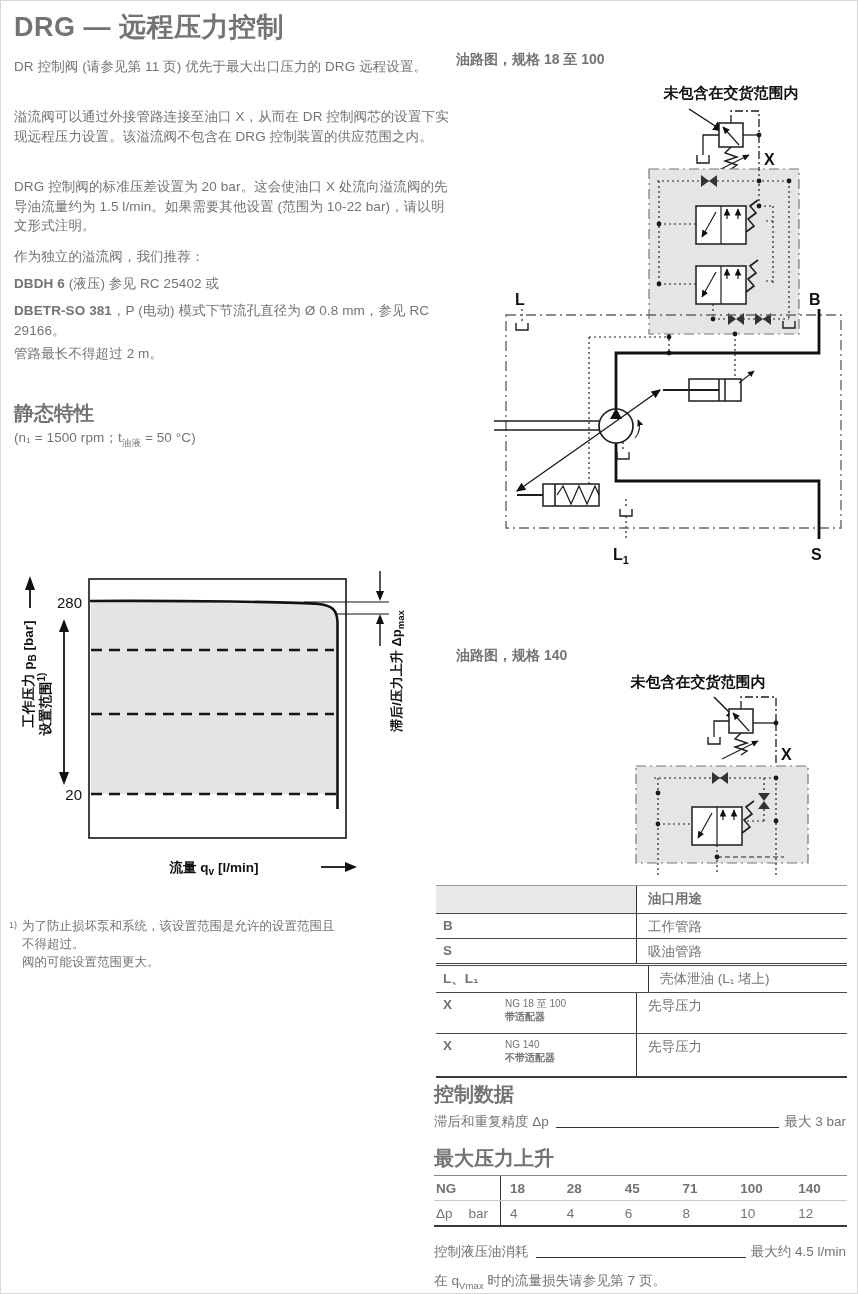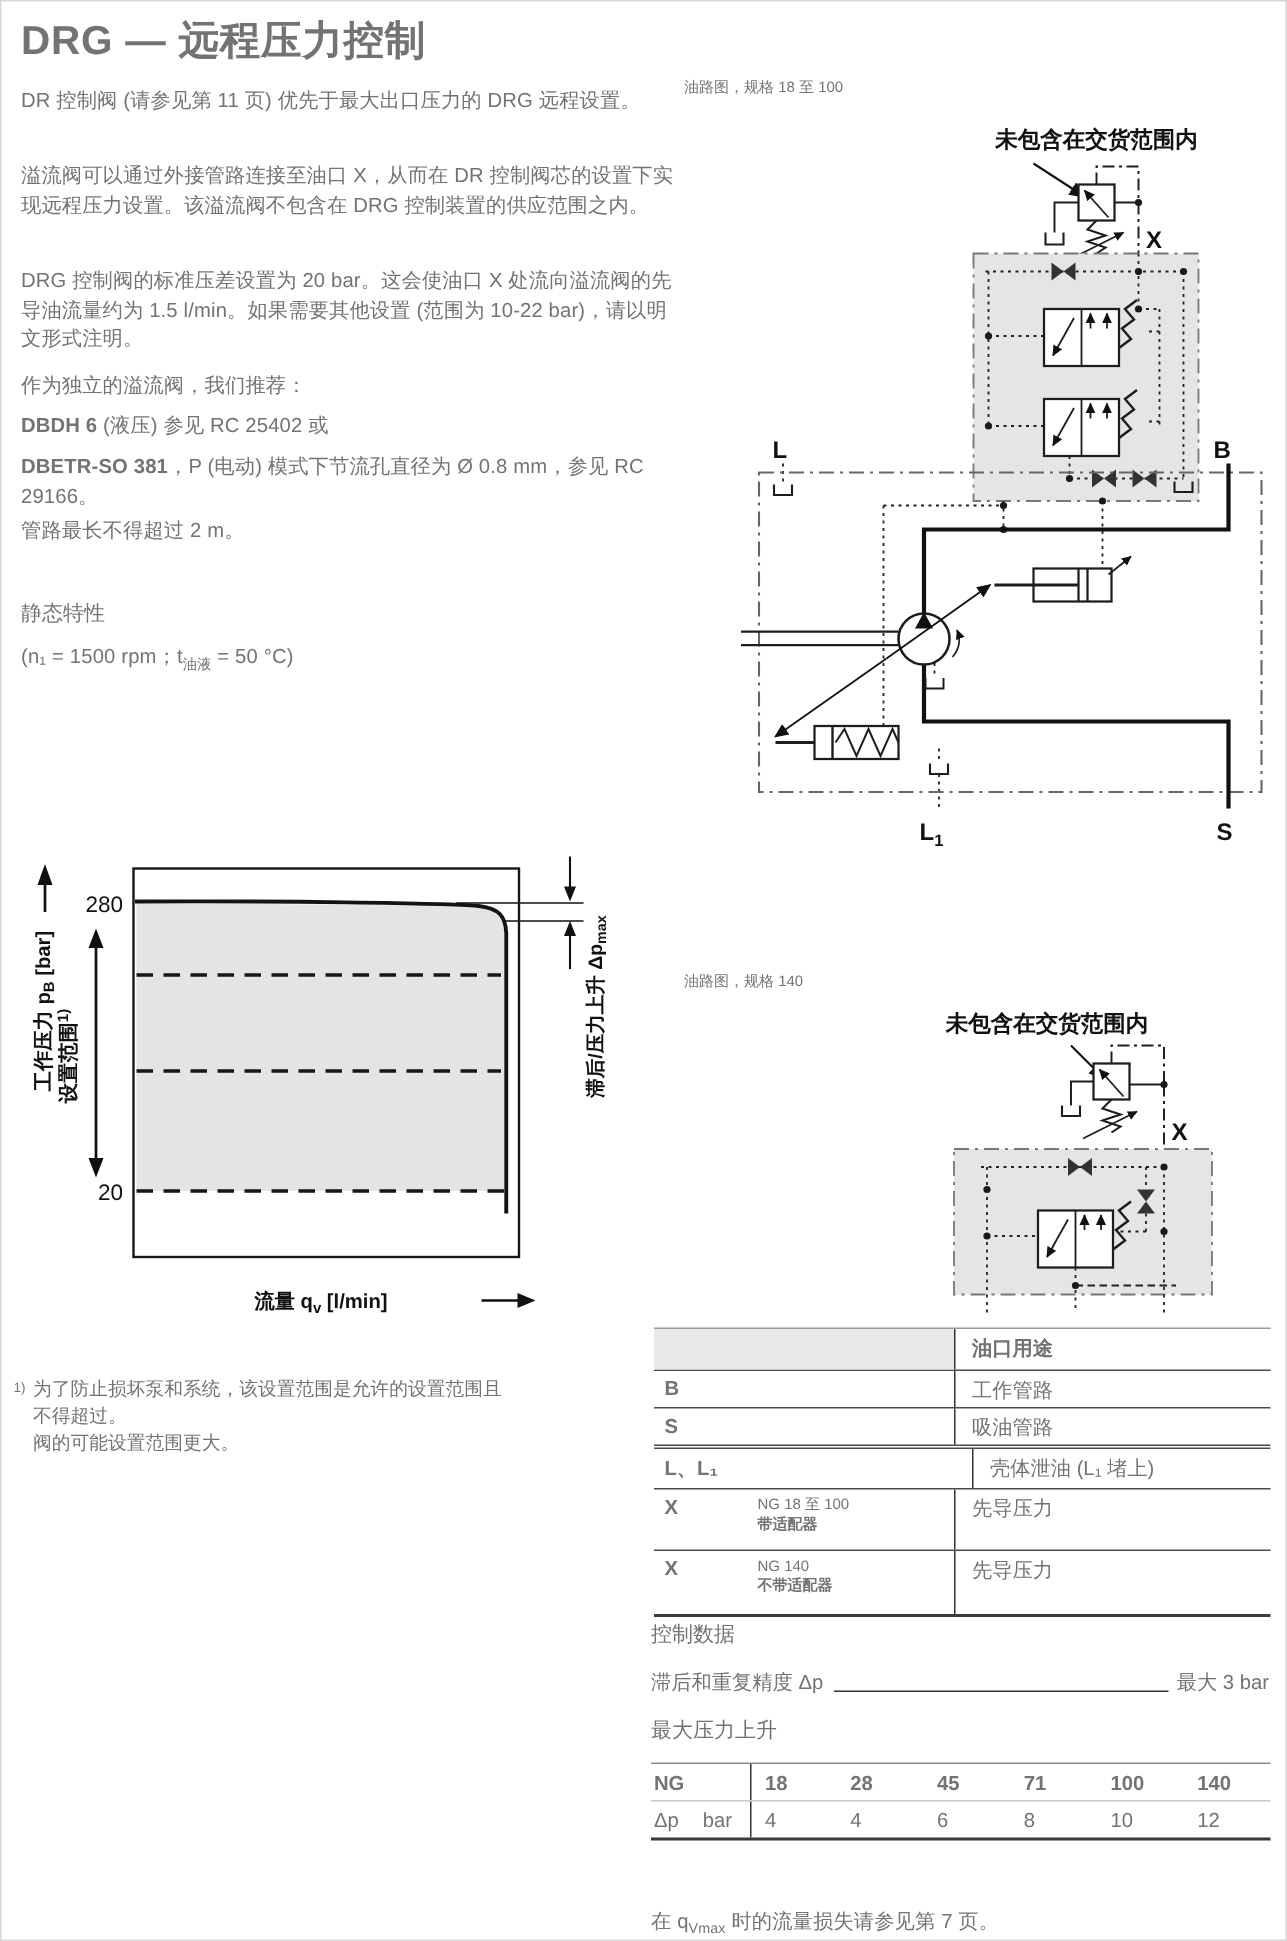--- a/index.html
+++ b/index.html
@@ -1,22 +1,22 @@
 <!DOCTYPE html>
 <html><head>
 <meta charset="utf-8">
 <style>
   html,body{margin:0;padding:0;background:#f6f6f6;}
   #page{position:relative;width:858px;height:1294px;background:#ffffff;border:1px solid #d8d8d8;box-sizing:border-box;
         font-family:"Liberation Sans","DejaVu Sans",sans-serif;color:#737373;overflow:hidden;}
   .abs{position:absolute;}
   .page-title{font-size:27px;font-weight:bold;letter-spacing:0.5px;}
   .body-text{font-size:13.5px;line-height:1.46;letter-spacing:0.1px;}
-  .sec-h{font-size:14px;font-weight:normal;}
-  .d-title{font-size:10px;font-weight:normal;}
+  .sec-h{font-size:20px;font-weight:bold;}
+  .d-title{font-size:14px;font-weight:bold;}
   sub{font-size:9.5px;}
   sup{font-size:9.5px;}
   .fn{display:flex;gap:5px;font-size:12.5px;line-height:1.45;}
   .fn sup{font-size:9px;padding-top:2px;}
   
   .pt{border-top:1px solid #9a9a9a;font-size:13.5px;}
   .pt-row{display:flex;border-bottom:1px solid #4a4a4a;box-sizing:border-box;}
   .pt-row.dbl{border-bottom:3px double #4a4a4a;}
   .pt-row.last{border-bottom:2px solid #3a3a3a;}
   .pt-c1{width:200px;display:flex;padding:4px 0 2px 7px;box-sizing:border-box;}
@@ -372,16 +372,21 @@
         </div>
       <div class="vdiv">4</div>
       <div>4</div>
       <div>6</div>
       <div>8</div>
       <div>10</div>
       <div>12</div>
     </div>
   </div>
 
+  <div class="abs lead-row" style="left:433px;top:1242px;width:412px;">
+    <span>控制液压油消耗</span>
+    <span class="leader"></span>
+    <span>最大约 4.5 l/min</span>
+  </div>
 
   <div class="abs body-text" style="left:433px;top:1270px;width:412px;"><span>在 q</span><sub>Vmax</sub><span> 时的流量损失请参见第 7 页。</span></div>
 
 </div>
 
 </body></html>

